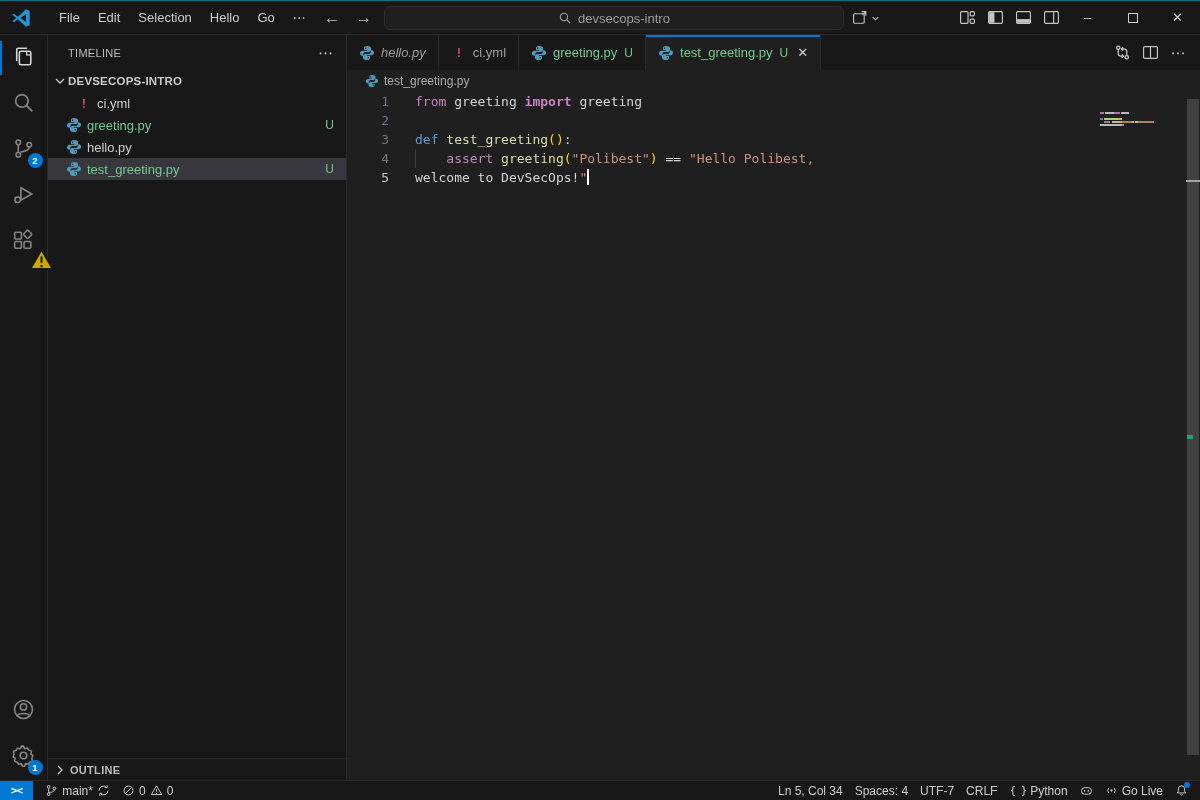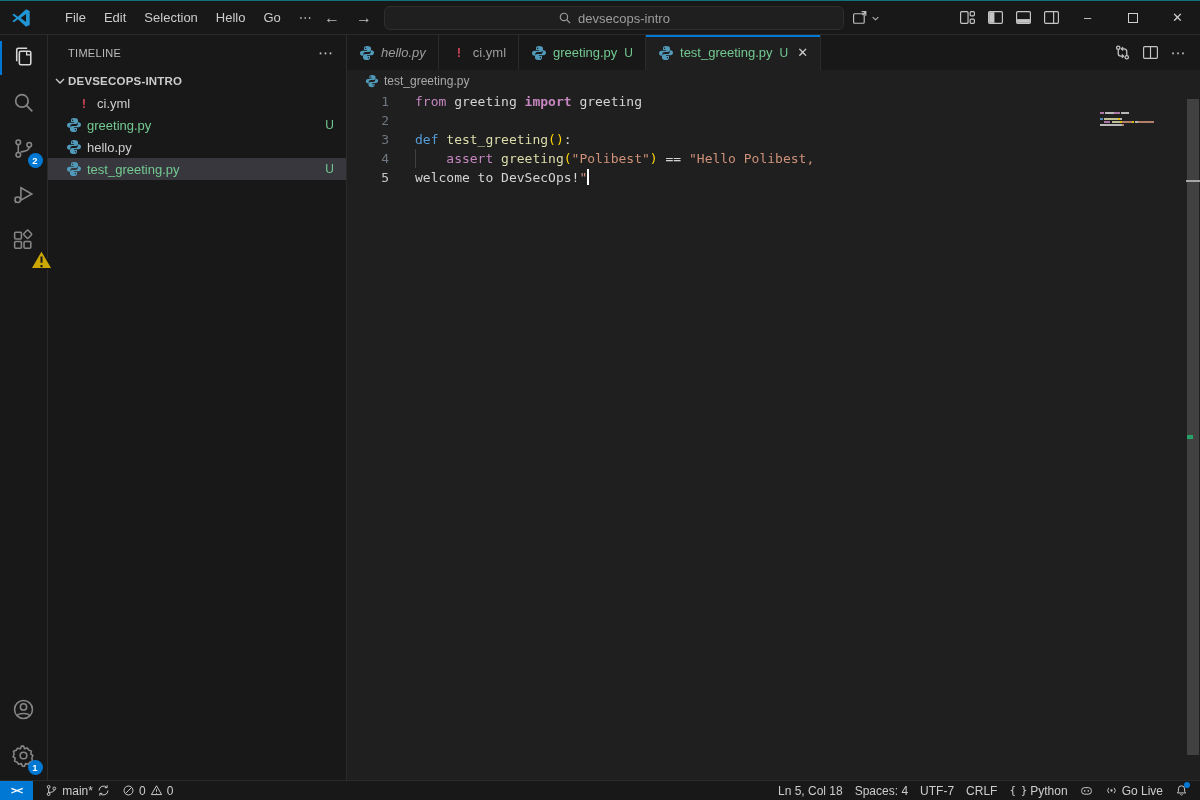--- a/index.html
+++ b/index.html
@@ -3,21 +3,21 @@
 <meta charset="utf-8">
 <style>
   * { margin:0; padding:0; box-sizing:border-box; }
   html,body { width:1200px; height:800px; overflow:hidden; background:#1f1f1f;
               font-family:"Liberation Sans", sans-serif; color:#cccccc; }
   #window { width:1200px; height:800px; display:flex; flex-direction:column; background:#1f1f1f; }
 
   
   .titlebar { height:35px; background:#181818; border-top:1px solid #10707d; border-bottom:1px solid #2b2b2b;
               display:flex; align-items:center; position:relative; flex:0 0 35px; }
-  .tb-left { display:flex; align-items:center; padding-left:10px; gap:16px; z-index:2; }
+  .tb-left { display:flex; align-items:center; padding-left:10px; gap:10px; z-index:2; }
   .vs-logo { width:22px; height:22px; display:inline-flex; margin-right:8px; }
   .menus { display:flex; }
   .menu-item { padding:4px 9px; font-size:13px; color:#cccccc; border-radius:5px; cursor:default; }
   .tb-center { position:absolute; left:0; right:0; top:0; height:34px; display:flex; align-items:center;
                justify-content:center; gap:8px; z-index:1; }
   .nav-arrow { font-size:16px; color:#bdbdbd; width:24px; text-align:center; }
   .command-center { width:460px; height:24px; background:#1f1f1f; border:1px solid #2f2f2f; border-radius:6px;
                     display:flex; align-items:center; justify-content:center; gap:6px; color:#9d9d9d; font-size:13px; }
   .cc-icon { display:inline-flex; width:14px; height:14px; color:#9d9d9d; }
   .layout-dd { display:flex; align-items:center; gap:2px; color:#bdbdbd; }
@@ -291,20 +291,28 @@
               <svg viewBox="0 0 16 16" fill="#519ABA">
                 <path d="M7.9 1C5.9 1 5 1.9 5 3.1V5h3.1v.7H3.3C2 5.7 1 6.7 1 8.2c0 1.5 1 2.5 2.3 2.5h1V9.1c0-1.3 1.1-2.2 2.4-2.2h3C10.9 6.9 12 6 12 4.7V3.1C12 1.9 10.4 1 7.9 1zM6.6 2.6a.7.7 0 1 1 0 1.4.7.7 0 0 1 0-1.4z"></path>
                 <path d="M8.1 15c2 0 2.9-.9 2.9-2.1V11H7.9v-.7h4.8c1.3 0 2.3-1 2.3-2.5 0-1.5-1-2.5-2.3-2.5h-1v1.6c0 1.3-1.1 2.2-2.4 2.2h-3C5.1 9.1 4 10 4 11.3v1.6C4 14.1 5.6 15 8.1 15zm1.3-1.6a.7.7 0 1 1 0-1.4.7.7 0 0 1 0 1.4z"></path>
               </svg>
             </span>
             <span class="lbl" style="color: rgb(115, 201, 145);">test_greeting.py</span>
             <span class="git-badge" style="color: rgb(115, 201, 145);">U</span>
           </div>
         </div>
       <div class="sb-bottom" id="sb-panels">
+          <div class="sb-panel">
+            <span class="chev">
+              <svg viewBox="0 0 16 16" fill="none" stroke="currentColor" stroke-width="1.3">
+                <path d="M6 4l4 4-4 4"></path>
+              </svg>
+            </span>
+            <span class="plbl">OUTLINE</span>
+          </div>
         </div>
     </div>
 
     <div class="editor-col">
       <div class="tabbar" id="tabbar">
           <div class="tab preview">
             <span class="ficon">
               <svg viewBox="0 0 16 16" fill="#519ABA">
                 <path d="M7.9 1C5.9 1 5 1.9 5 3.1V5h3.1v.7H3.3C2 5.7 1 6.7 1 8.2c0 1.5 1 2.5 2.3 2.5h1V9.1c0-1.3 1.1-2.2 2.4-2.2h3C10.9 6.9 12 6 12 4.7V3.1C12 1.9 10.4 1 7.9 1zM6.6 2.6a.7.7 0 1 1 0 1.4.7.7 0 0 1 0-1.4z"></path>
                 <path d="M8.1 15c2 0 2.9-.9 2.9-2.1V11H7.9v-.7h4.8c1.3 0 2.3-1 2.3-2.5 0-1.5-1-2.5-2.3-2.5h-1v1.6c0 1.3-1.1 2.2-2.4 2.2h-3C5.1 9.1 4 10 4 11.3v1.6C4 14.1 5.6 15 8.1 15zm1.3-1.6a.7.7 0 1 1 0-1.4.7.7 0 0 1 0 1.4z"></path>
@@ -451,21 +459,21 @@
         </svg>
       <span>0</span>
       <svg viewBox="0 0 16 16" fill="none" stroke="currentColor" stroke-width="1.2">
           <path d="M8 2.2L14.3 13H1.7L8 2.2z"></path>
           <path d="M8 6.5v3M8 11.3v.9"></path>
         </svg>
       <span>0</span>
     </div>
     <div class="st-right">
       <div class="st-item">
-          <span>Ln 5, Col 18</span>
+          <span>Ln 5, Col 34</span>
         </div>
       <div class="st-item">
           <span>Spaces: 4</span>
         </div>
       <div class="st-item">
           <span>UTF-7</span>
         </div>
       <div class="st-item">
           <span>CRLF</span>
         </div>

